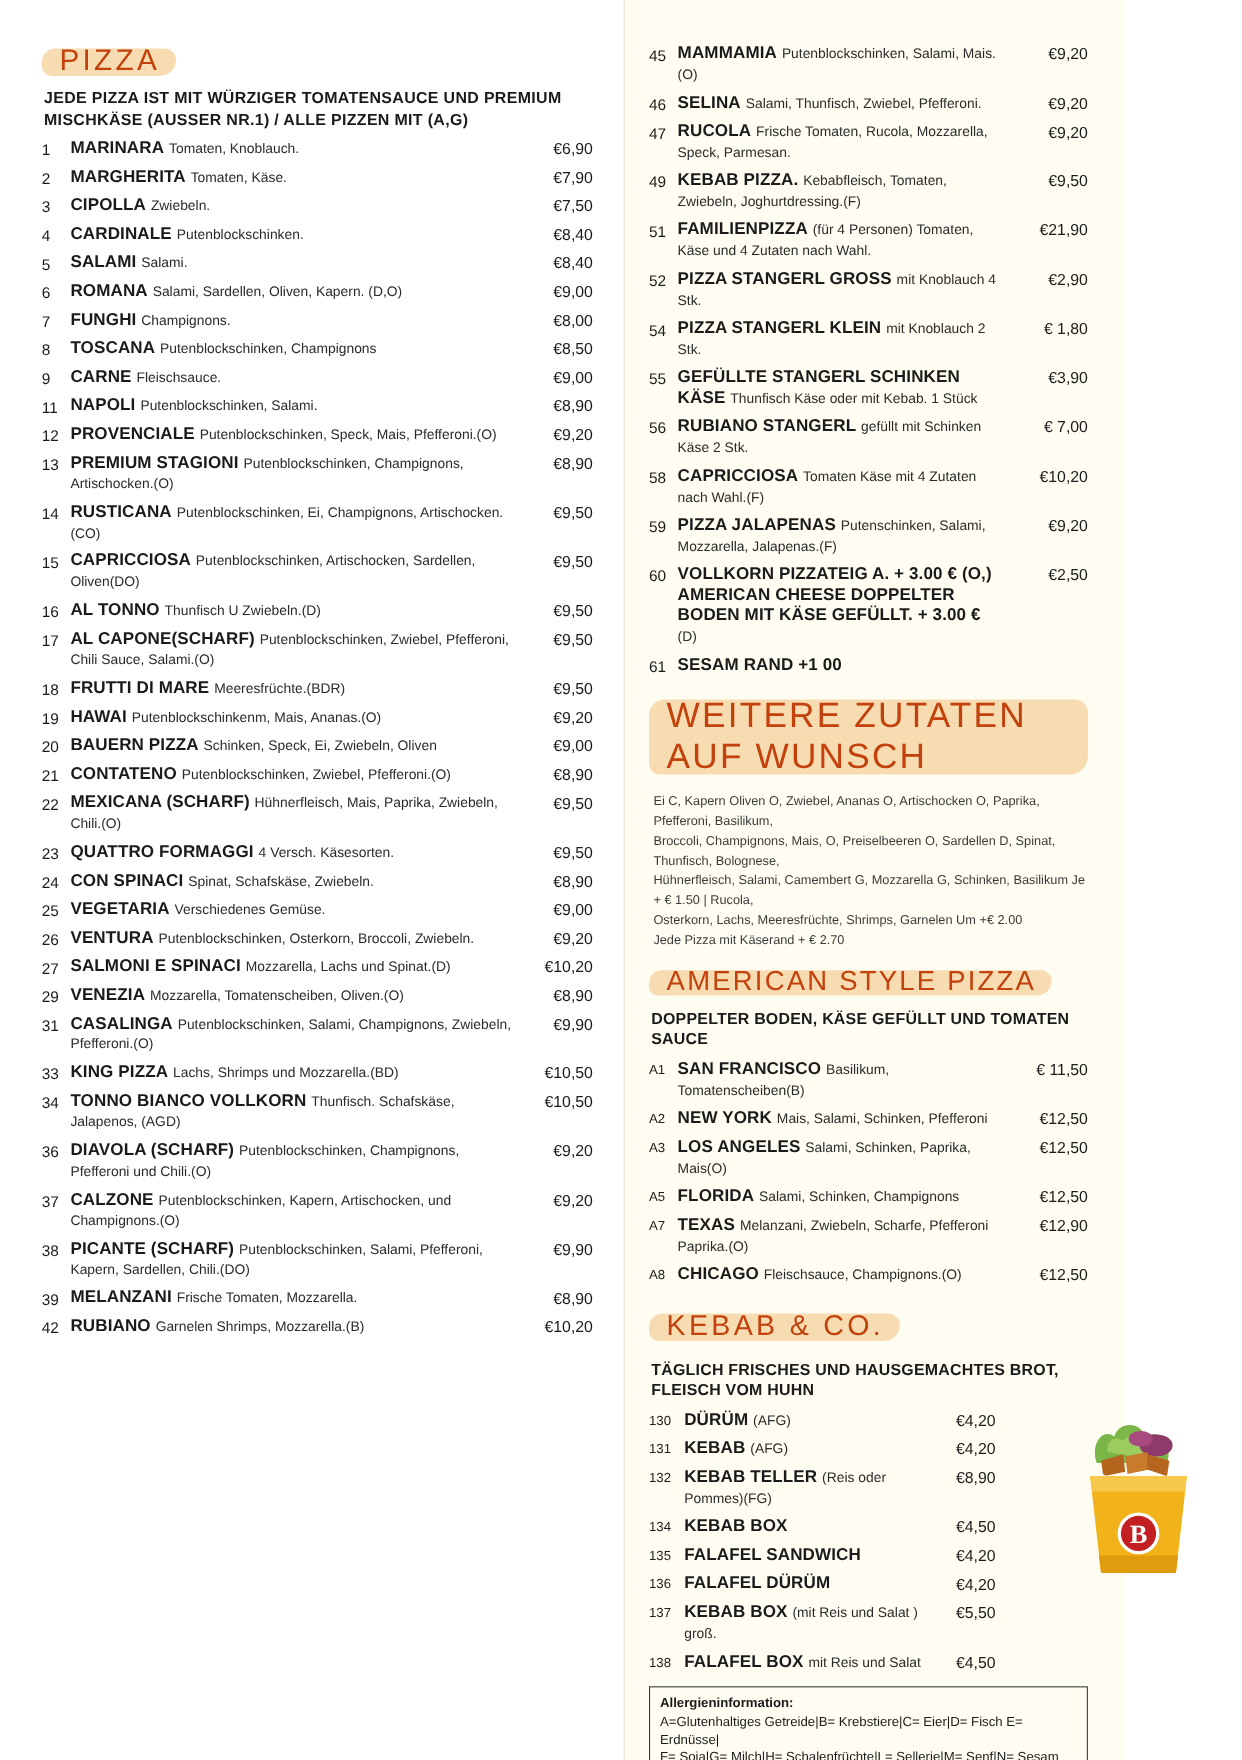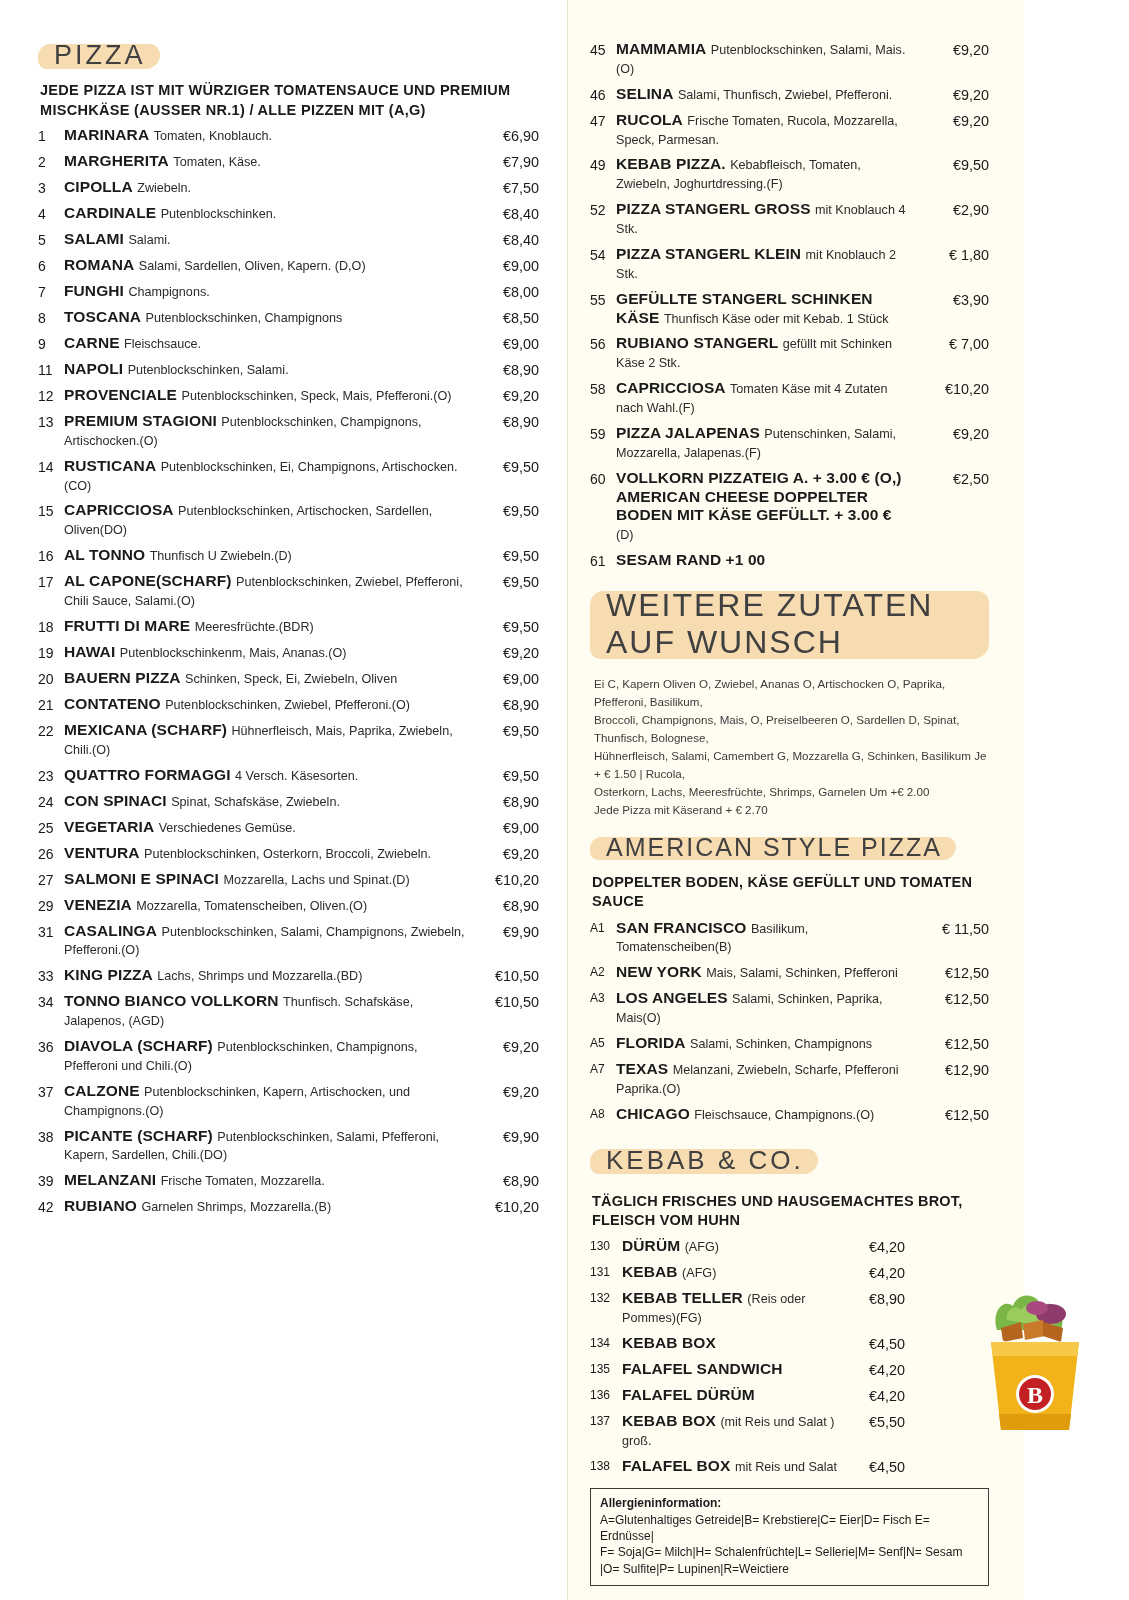--- a/index.html
+++ b/index.html
@@ -36,21 +36,21 @@
 
   
   .section-head {
     position: relative;
     display: inline-block;
     margin: 0 0 6px 0;
     padding: 2px 14px 2px 16px;
     font-size: 27px;
     letter-spacing: 3px;
     font-weight: 400;
-    color: #404040;
+    color: #c2410c;
   }
   .section-head .hl {
     position: absolute;
     left: 0; right: 0; top: 6px; bottom: 4px;
     background: #f7dcb1;
     border-radius: 14px 12px 16px 10px;
     z-index: 0;
   }
   .section-head span.txt {
     position: relative;
@@ -512,20 +512,28 @@
 
       <div class="item">
         <div class="num">49</div>
         <div class="body">
           <span class="name">KEBAB PIZZA.</span>
           <span class="desc">Kebabfleisch, Tomaten, Zwiebeln, Joghurtdressing.(F)</span>
         </div>
         <div class="price wide">€9,50</div>
       </div>
 
+      <div class="item">
+        <div class="num">51</div>
+        <div class="body">
+          <span class="name">FAMILIENPIZZA</span>
+          <span class="desc">(für 4 Personen) Tomaten, Käse und 4 Zutaten nach Wahl.</span>
+        </div>
+        <div class="price wide">€21,90</div>
+      </div>
 
       <div class="item">
         <div class="num">52</div>
         <div class="body">
           <span class="name">PIZZA STANGERL GROSS</span>
           <span class="desc">mit Knoblauch 4 Stk.</span>
         </div>
         <div class="price wide">€2,90</div>
       </div>
 

